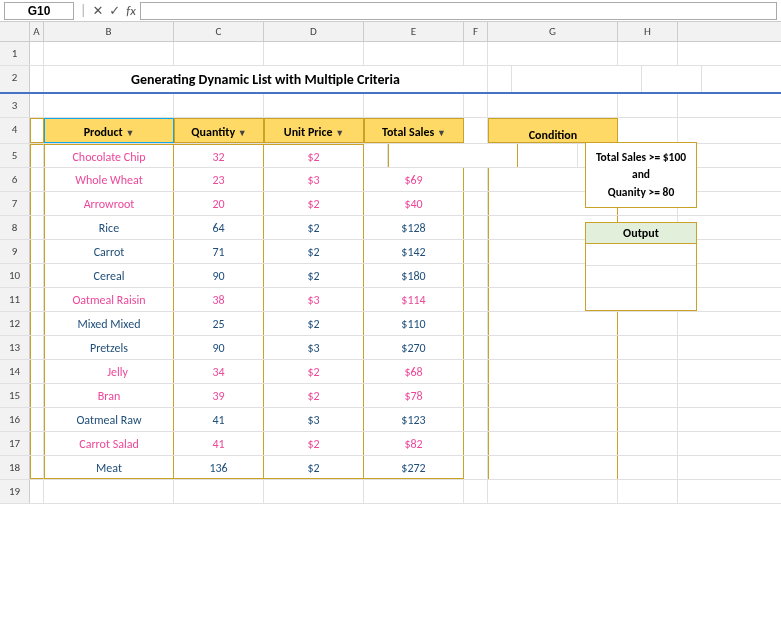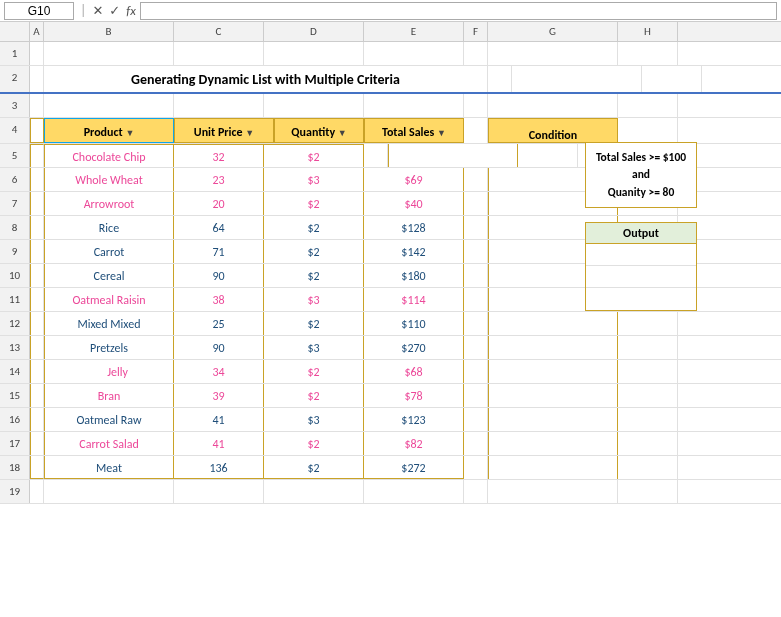--- a/index.html
+++ b/index.html
@@ -22,20 +22,21 @@
       padding: 0 4px;
       gap: 4px;
     }
     .name-box {
       width: 70px;
       height: 18px;
       border: 1px solid #aaa;
       font-size: 12px;
       padding: 0 4px;
       text-align: center;
+      font-weight: bold;
     }
     .formula-bar-sep {
       color: #aaa;
       font-size: 14px;
       padding: 0 2px;
     }
     .formula-icons {
       display: flex;
       gap: 6px;
       align-items: center;
@@ -242,25 +243,25 @@
       <div class="cell col-g"></div>
       <div class="cell col-h"></div>
     </div>
 
     <div class="grid-row" style="height:26px;">
       <div class="row-num">4</div>
       <div class="cell col-a" style="border:1px solid #c9a227;"></div>
       <div class="cell col-b table-header" style="line-height:26px; border:1px solid #0ea5e9;">
         <span>Product</span> <span class="dropdown-arrow">▼</span>
       </div>
+      <div class="cell col-c table-header" style="line-height:26px; border:1px solid #c9a227;">
+        <span>Quantity</span> <span class="dropdown-arrow">▼</span>
+      </div>
       <div class="cell col-d table-header" style="line-height:26px; border:1px solid #c9a227;">
         <span>Unit Price</span> <span class="dropdown-arrow">▼</span>
-      </div>
-      <div class="cell col-c table-header" style="line-height:26px; border:1px solid #c9a227;">
-        <span>Quantity</span> <span class="dropdown-arrow">▼</span>
       </div>
       <div class="cell col-e table-header" style="line-height:26px; border:1px solid #c9a227;">
         <span>Total Sales</span> <span class="dropdown-arrow">▼</span>
       </div>
       <div class="cell col-f"></div>
       <div class="cell col-g condition-header" style="line-height:26px; border:1px solid #c9a227; background:#ffd966; font-weight:bold;">Condition</div>
       <div class="cell col-h"></div>
     </div>
 
     <div id="data-rows-container">

